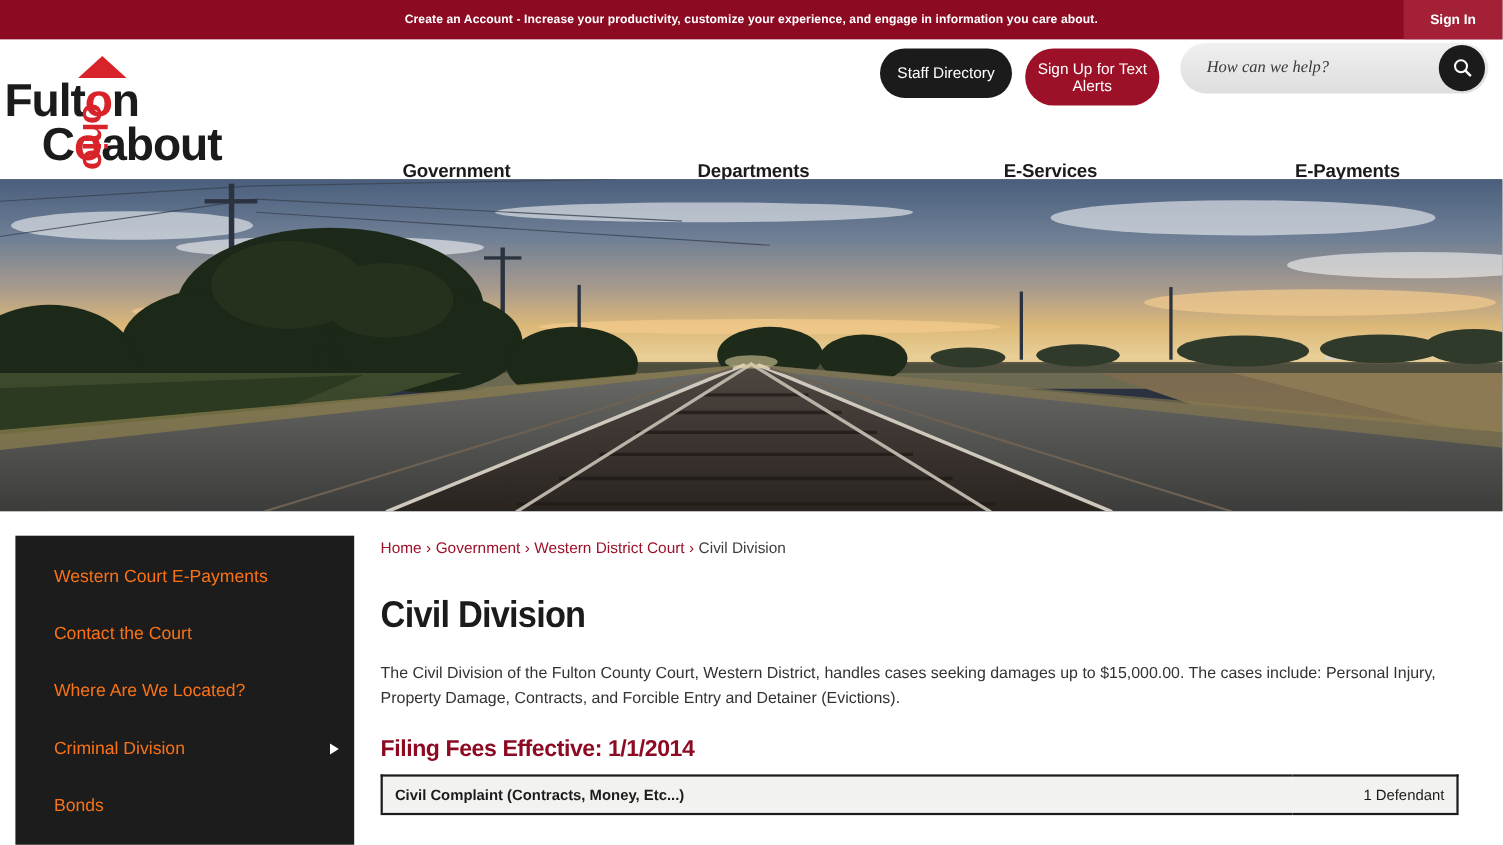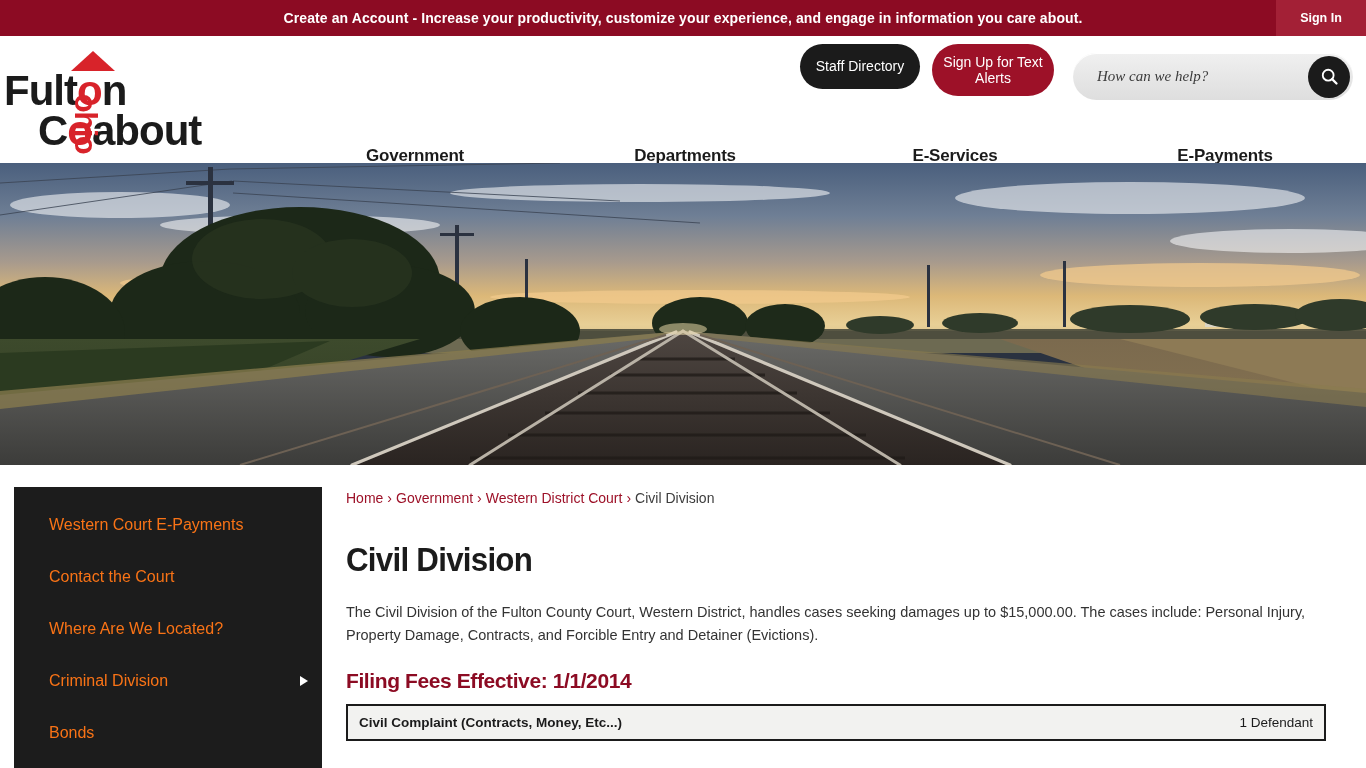--- a/index.html
+++ b/index.html
@@ -16,21 +16,21 @@
   .alert-bar {
     position: relative;
     height: 36px;
     background: #8c0b23;
     display: flex;
     align-items: center;
     justify-content: center;
   }
   .alert-bar__text {
     color: #ffffff;
-    font-size: 14px;
+    font-size: 11px;
     font-weight: bold;
     letter-spacing: 0.1px;
     white-space: nowrap;
   }
   .signin-btn {
     position: absolute;
     right: 0; top: 0;
     height: 36px;
     width: 90px;
     background: #a32036;
@@ -130,21 +130,21 @@
   }
   .pill--alerts {
     left: 932px; top: 8px;
     width: 122px; height: 52px;
     background: #9d1128;
     padding: 0 8px;
   }
 
   .search-wrap {
     position: absolute;
-    left: 1073px; top: 17px;
+    left: 1073px; top: 2px;
     width: 280px; height: 47px;
     background: linear-gradient(#f0f0f0, #dedede);
     border-radius: 30px;
     display: flex;
     align-items: center;
     box-shadow: inset 0 1px 0 #fff;
     gap: 27px;
   }
   .search-input {
     flex: 1;

